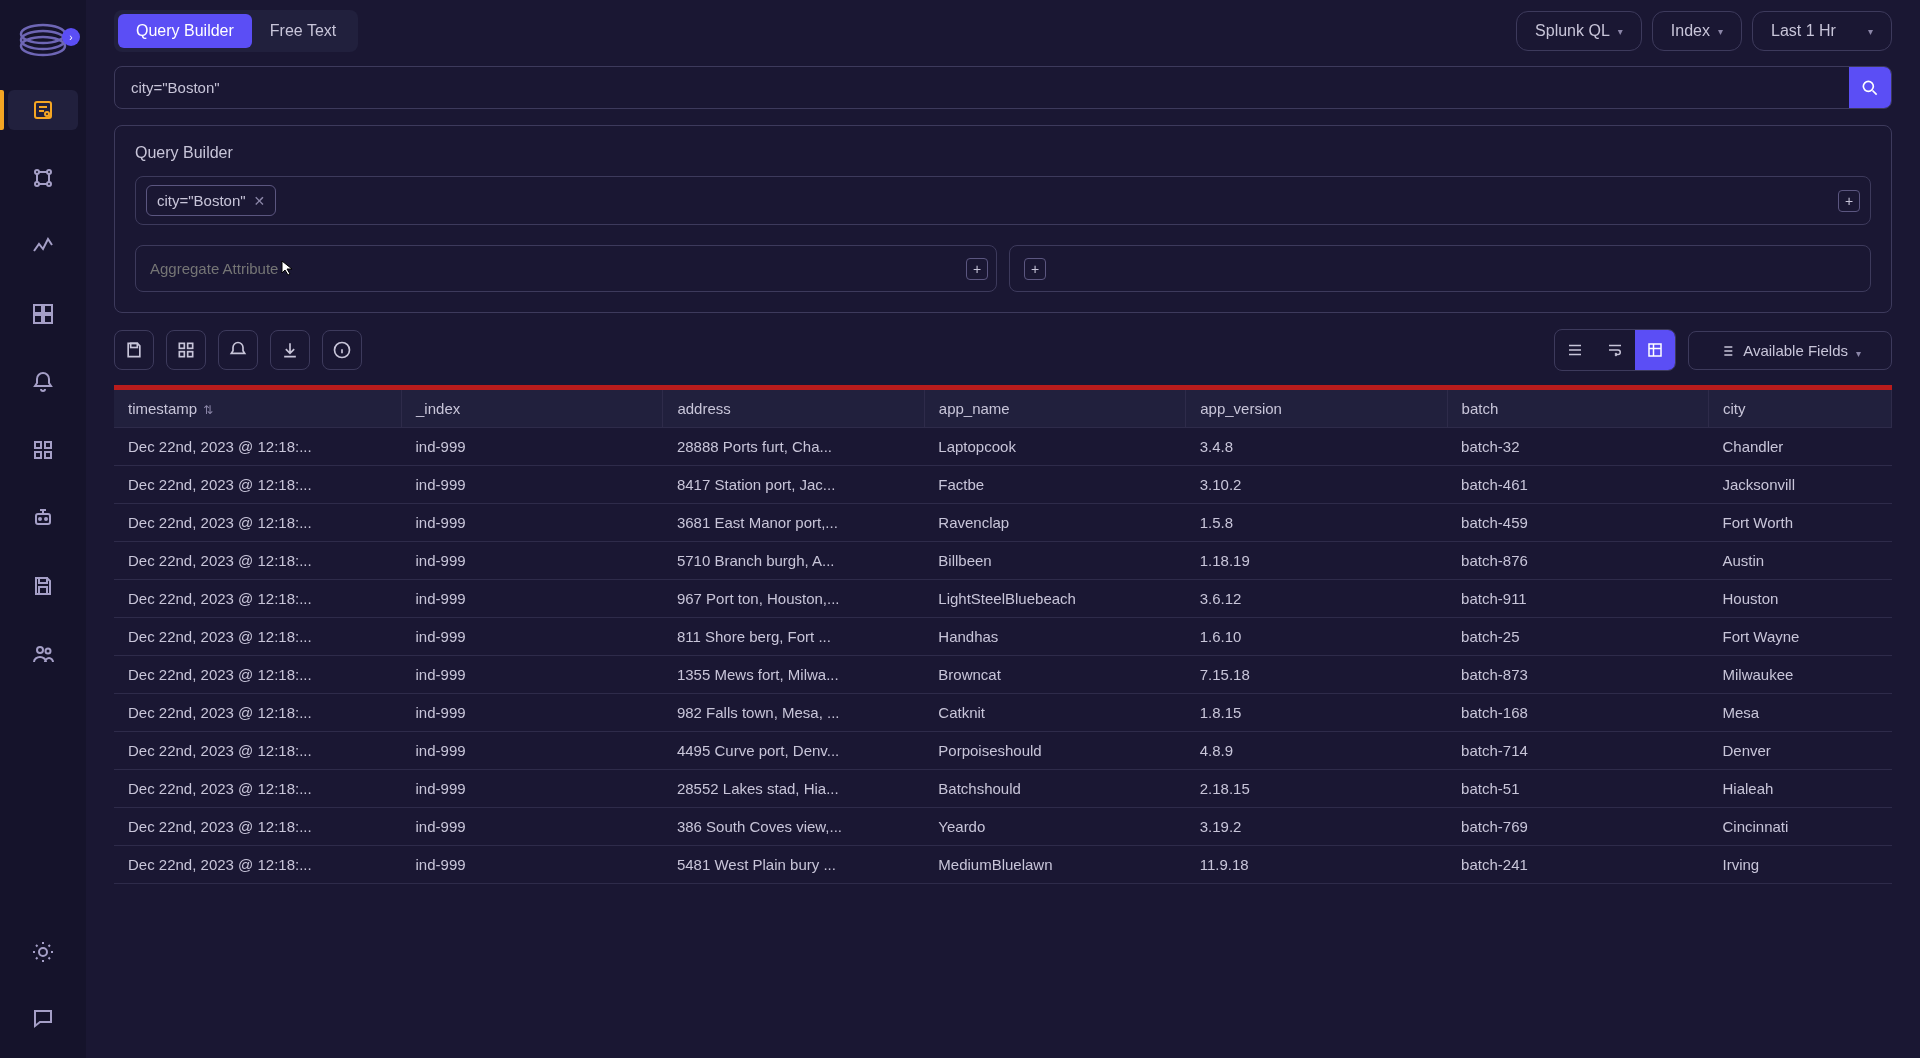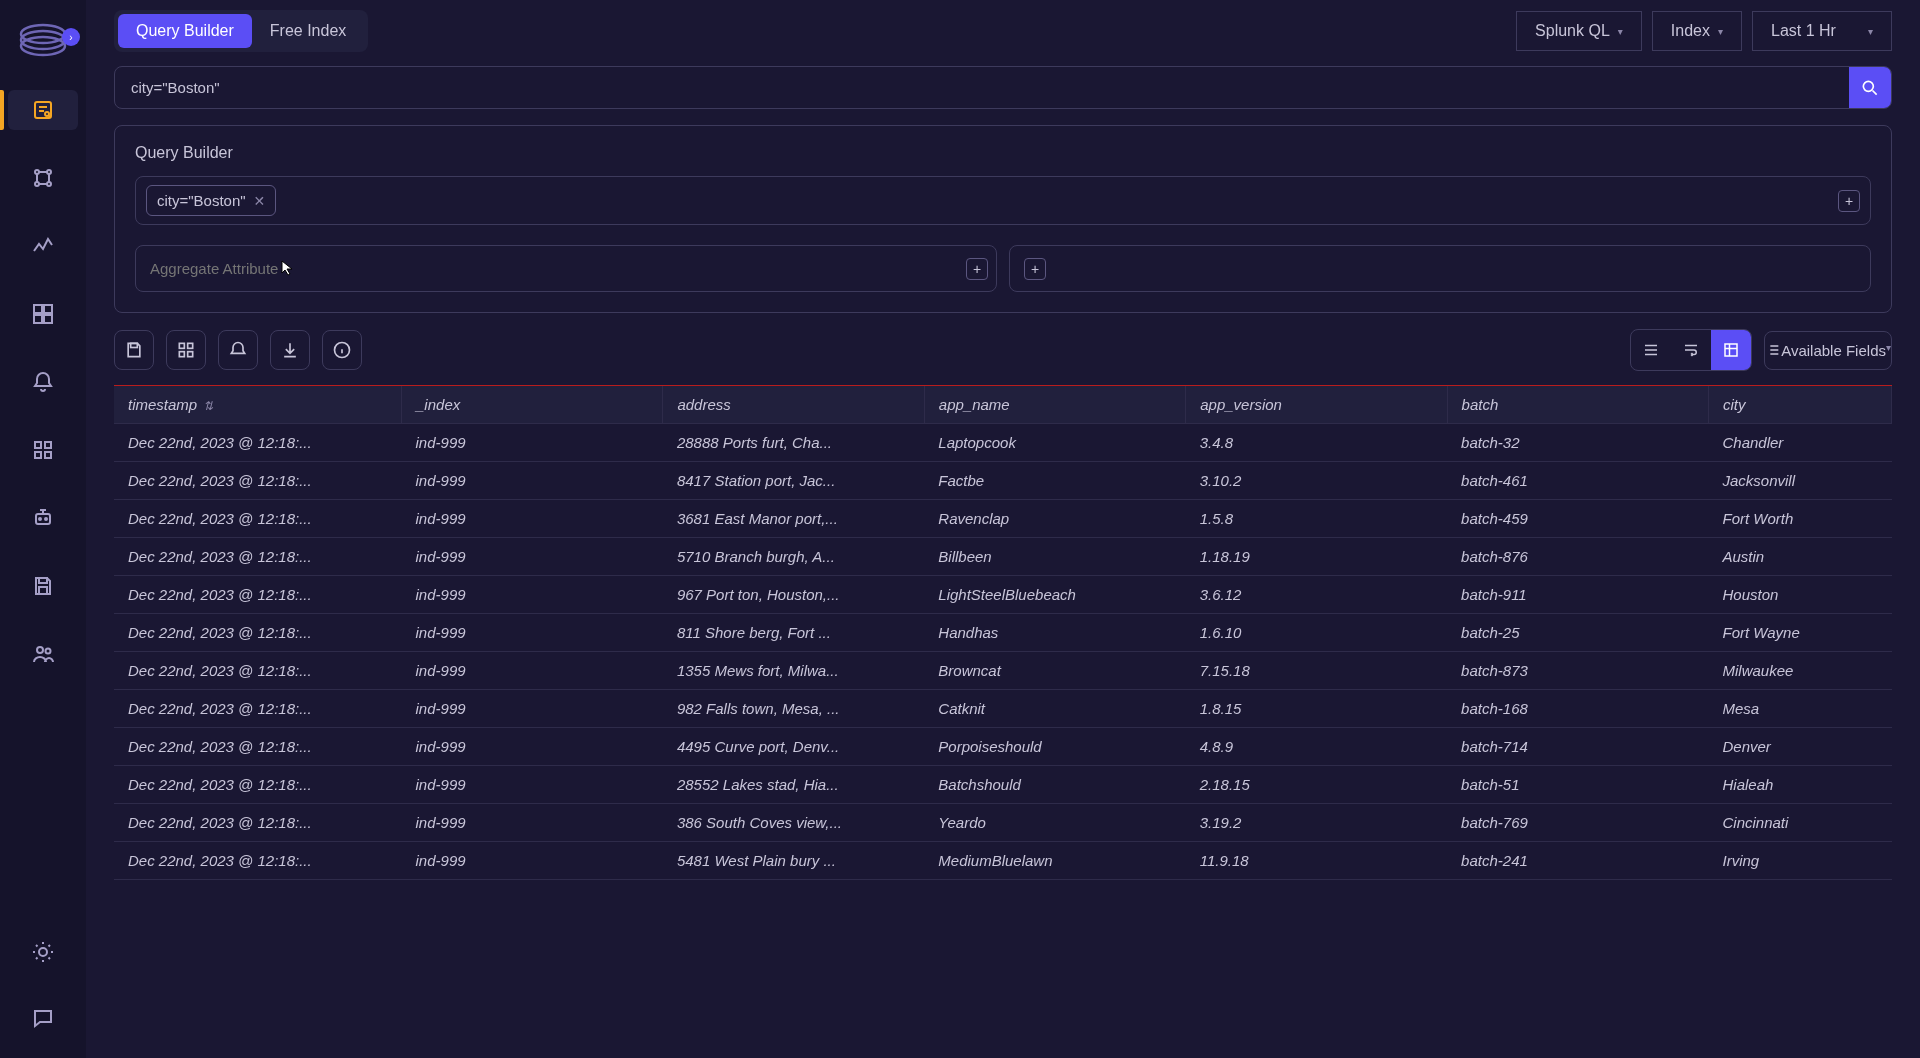--- a/index.html
+++ b/index.html
@@ -121,21 +121,21 @@
   font-size: 16px;
   color: #c8c5d9;
 }
 .tab-btn.active {
   background: #5b4ef5;
   color: #fff;
 }
 .top-spacer { flex: 1; }
 .dropdown {
   border: 1px solid #3d3a5c;
-  border-radius: 0;
+  border-radius: 12px;
   padding: 10px 18px;
   display: flex;
   align-items: center;
   gap: 8px;
   cursor: pointer;
   font-size: 16px;
   color: #c8c5d9;
 }
 .dropdown.wide { min-width: 140px; justify-content: space-between; }
 .chev { font-size: 10px; color: #8b86a8; }
@@ -276,35 +276,34 @@
   align-items: center;
   justify-content: center;
   cursor: pointer;
 }
 .view-opt.active { background: #5b4ef5; }
 .view-opt svg { width: 18px; height: 18px; stroke: #c8c5d9; fill: none; stroke-width: 2; }
 .view-opt.active svg { stroke: #fff; }
 .fields-btn {
   border: 1px solid #3d3a5c;
   border-radius: 8px;
-  padding: 10px 0;
-  display: flex;
-  align-items: flex-start;
-  gap: 0;
+  padding: 10px 30px;
+  display: flex;
+  align-items: flex-end;
+  gap: 8px;
   cursor: pointer;
   font-size: 15px;
 }
 .fields-btn svg { width: 16px; height: 16px; stroke: #c8c5d9; fill: none; stroke-width: 2; }
 
 
 .table-wrap {
   flex: 1;
   overflow: auto;
-  border-top: 1px solid #b91c1c;
-  font-style: italic;
+  border-top: 5px solid #b91c1c;
 }
 table {
   width: 100%;
   border-collapse: collapse;
   table-layout: fixed;
 }
 th, td {
   text-align: left;
   padding: 10px 14px;
   border-bottom: 1px solid #2e2b4a;
@@ -437,21 +436,21 @@
         </svg>
     </div>
   </div>
 </div>
 
 <div class="main">
 
   <div class="topbar">
     <div class="tab-group">
       <div class="tab-btn active">Query Builder</div>
-      <div class="tab-btn">Free Index</div>
+      <div class="tab-btn">Free Text</div>
     </div>
     <div class="top-spacer"></div>
     <div class="dropdown">
       <span>Splunk QL</span>
       <span class="chev">▾</span>
     </div>
     <div class="dropdown">
       <span>Index</span>
       <span class="chev">▾</span>
     </div>

